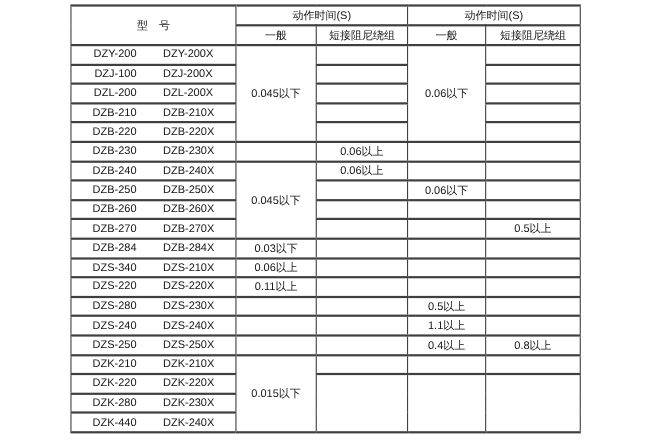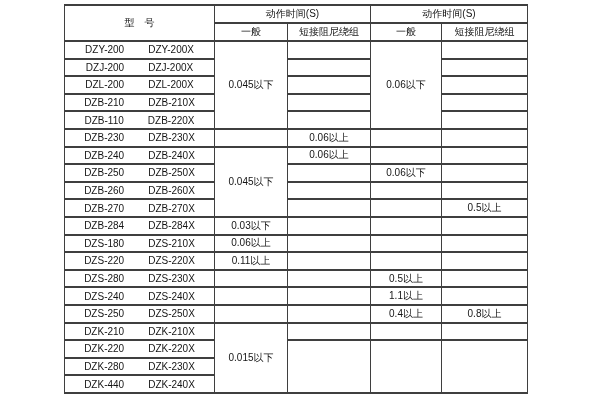--- a/index.html
+++ b/index.html
@@ -66,21 +66,21 @@
             </div>
           </td>
         <td rowspan="5">0.045以下</td>
         <td></td>
         <td rowspan="5">0.06以下</td>
         <td></td>
       </tr>
       <tr>
         <td>
             <div class="mpair">
-              <span>DZJ-200</span>
+              <span>DZJ-100</span>
               <span>DZJ-200X</span>
             </div>
           </td>
         <td></td>
         <td></td>
       </tr>
       <tr>
         <td>
             <div class="mpair">
               <span>DZL-200</span>
@@ -96,21 +96,21 @@
               <span>DZB-210</span>
               <span>DZB-210X</span>
             </div>
           </td>
         <td></td>
         <td></td>
       </tr>
       <tr>
         <td>
             <div class="mpair">
-              <span>DZB-110</span>
+              <span>DZB-220</span>
               <span>DZB-220X</span>
             </div>
           </td>
         <td></td>
         <td></td>
       </tr>
       <tr>
         <td>
             <div class="mpair">
               <span>DZB-230</span>
@@ -175,21 +175,21 @@
             </div>
           </td>
         <td>0.03以下</td>
         <td></td>
         <td></td>
         <td></td>
       </tr>
       <tr>
         <td>
             <div class="mpair">
-              <span>DZS-180</span>
+              <span>DZS-340</span>
               <span>DZS-210X</span>
             </div>
           </td>
         <td>0.06以上</td>
         <td></td>
         <td></td>
         <td></td>
       </tr>
       <tr>
         <td>

